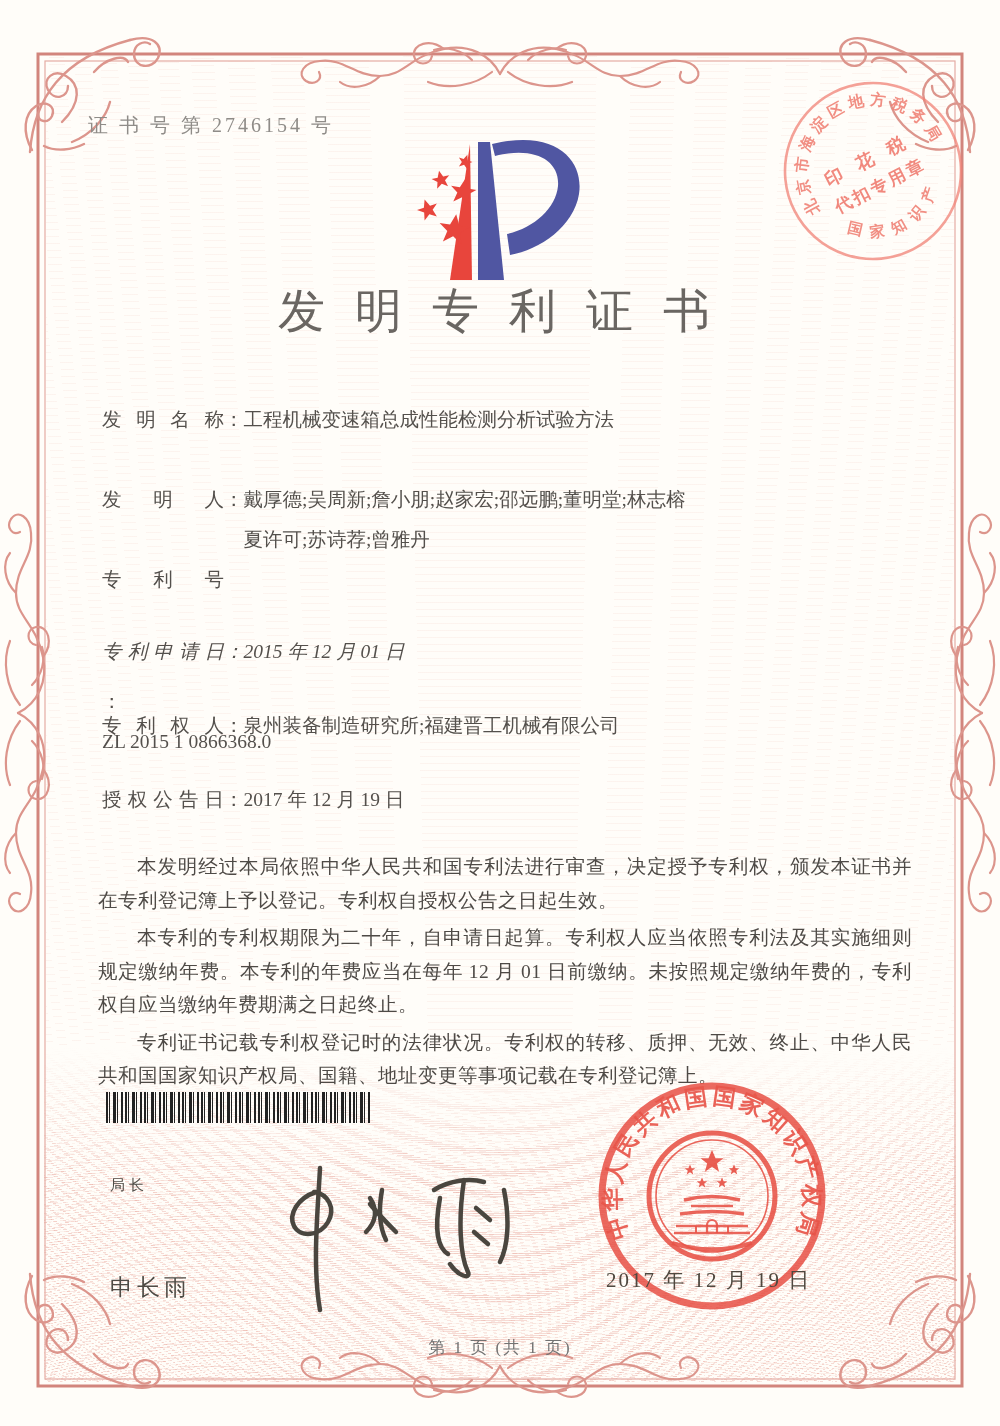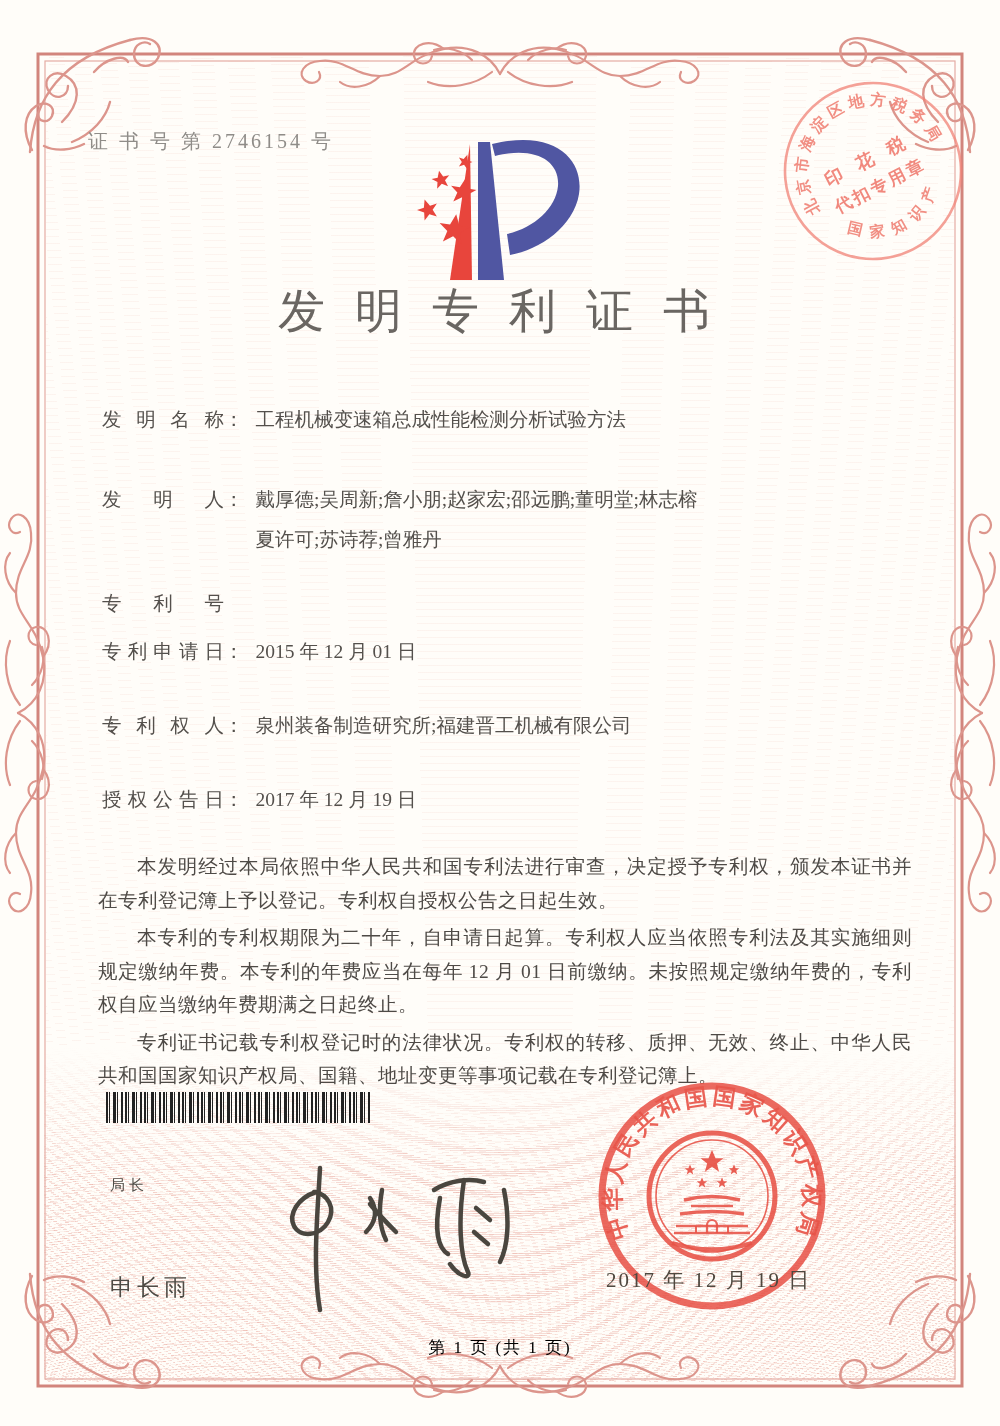--- a/index.html
+++ b/index.html
@@ -27,39 +27,39 @@
       repeating-radial-gradient(1700px 460px at 82% 146%, rgba(236,170,150,0.18) 0 1.2px, rgba(236,170,150,0) 1.2px 9px);
     pointer-events:none;
   }
   .waves::after{
     content:"";position:absolute;inset:0;
     background:linear-gradient(#fffdf9 0%, rgba(255,253,249,0) 40%);
   }
   .border-svg{position:absolute;left:0;top:0;z-index:4;pointer-events:none;}
   
   .cert-no{
-    position:absolute;left:88px;top:128px;z-index:5;
+    position:absolute;left:88px;top:112px;z-index:5;
     font-size:20px;color:#8f8c88;letter-spacing:3px;
   }
   .logo{position:absolute;left:398px;top:122px;z-index:5;}
   .stamp{position:absolute;left:768px;top:66px;z-index:6;}
   .title{
     position:absolute;left:0;top:280px;width:100%;z-index:5;
     text-align:center;font-size:47px;font-weight:500;color:#6a6662;
     letter-spacing:30px;padding-left:18px;box-sizing:border-box;
   }
   .fields{position:absolute;left:102px;right:86px;top:0;z-index:5;font-size:19.5px;color:#54504c;}
   .frow{position:absolute;left:0;right:0;display:flex;align-items:flex-start;line-height:40px;}
   .frow .lab{display:inline-block;width:122px;text-align:justify;text-align-last:justify;flex:0 0 122px;}
   .frow .col{flex:0 0 auto;}
-  .frow .val{margin-left:12px;flex:1;}
+  .frow .val{margin-left:0;flex:1;}
   .r-name{top:400px;}
   .r-inv{top:480px;}
-  .r-pno{top:584px;flex-direction:column;}
-  .r-fdate{top:632px;}
+  .r-pno{top:560px;flex-direction:column;}
+  .r-fdate{top:632px;font-style:italic;}
   .r-pat{top:706px;}
   .r-gdate{top:780px;}
   .paras{
     position:absolute;left:94px;right:84px;top:846px;z-index:5;
     font-size:19.5px;line-height:33.5px;color:#4e4a46;text-align:justify;letter-spacing:0.5px;
   }
   .paras p{margin:4px;text-indent:2em;}
   .barcode{
     position:absolute;left:106px;top:1092px;width:266px;height:31px;z-index:5;
     background-image:repeating-linear-gradient(90deg,
@@ -72,21 +72,21 @@
   .signer-title{position:absolute;left:110px;top:1176px;z-index:5;font-size:15px;color:#4f4b45;letter-spacing:4px;}
   .signer-name{position:absolute;left:110px;top:1224px;z-index:5;font-size:23px;color:#4f4b45;letter-spacing:4px;margin-top:48px;}
   .signature{position:absolute;left:258px;top:1146px;z-index:5;}
   .seal{position:absolute;left:584px;top:1072px;z-index:6;opacity:0.92;}
   .seal-date{
     position:absolute;left:606px;top:1266px;z-index:7;
     font-size:21px;color:#4f483f;letter-spacing:2px;
   }
   .footer{
     position:absolute;left:0;top:1336px;width:100%;z-index:5;
-    text-align:center;font-size:17px;color:#000000;letter-spacing:2px;
+    text-align:center;font-size:17px;color:#737373;letter-spacing:2px;
   }
 </style>
 </head>
 <body>
 
 <div class="page">
 
   <div class="waves-faint"></div>
   <div class="waves"></div>
 
@@ -178,20 +178,21 @@
       <span class="lab">发明人</span>
         <span class="col">：</span>
       <span class="val">
         <span>戴厚德;吴周新;詹小朋;赵家宏;邵远鹏;董明堂;林志榕</span><br>
         <span>夏许可;苏诗荐;曾雅丹</span>
       </span>
     </div>
     <div class="frow r-pno">
       <span class="lab">专利号</span>
         <span class="col">：</span>
+      <span class="val">ZL 2015 1 0866368.0</span>
     </div>
     <div class="frow r-fdate">
       <span class="lab">专利申请日</span>
         <span class="col">：</span>
       <span class="val">2015 年 12 月 01 日</span>
     </div>
     <div class="frow r-pat">
       <span class="lab">专利权人</span>
         <span class="col">：</span>
       <span class="val">泉州装备制造研究所;福建晋工机械有限公司</span>

